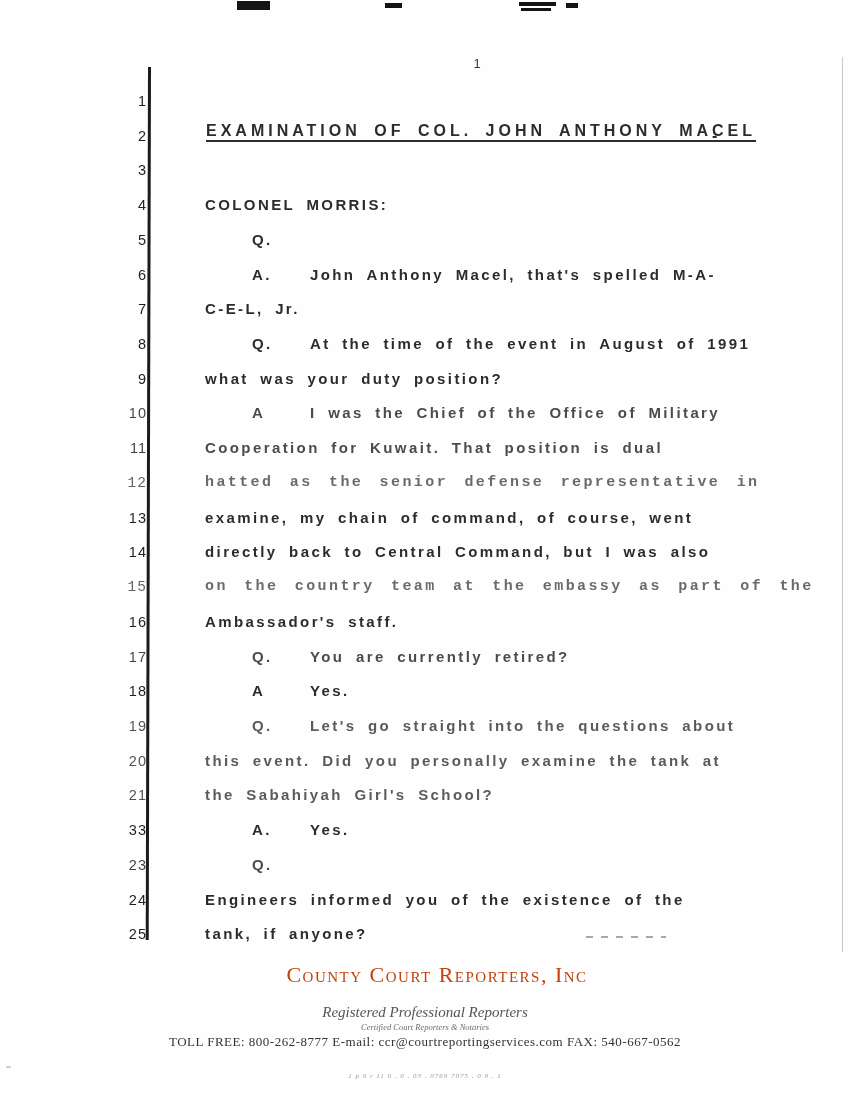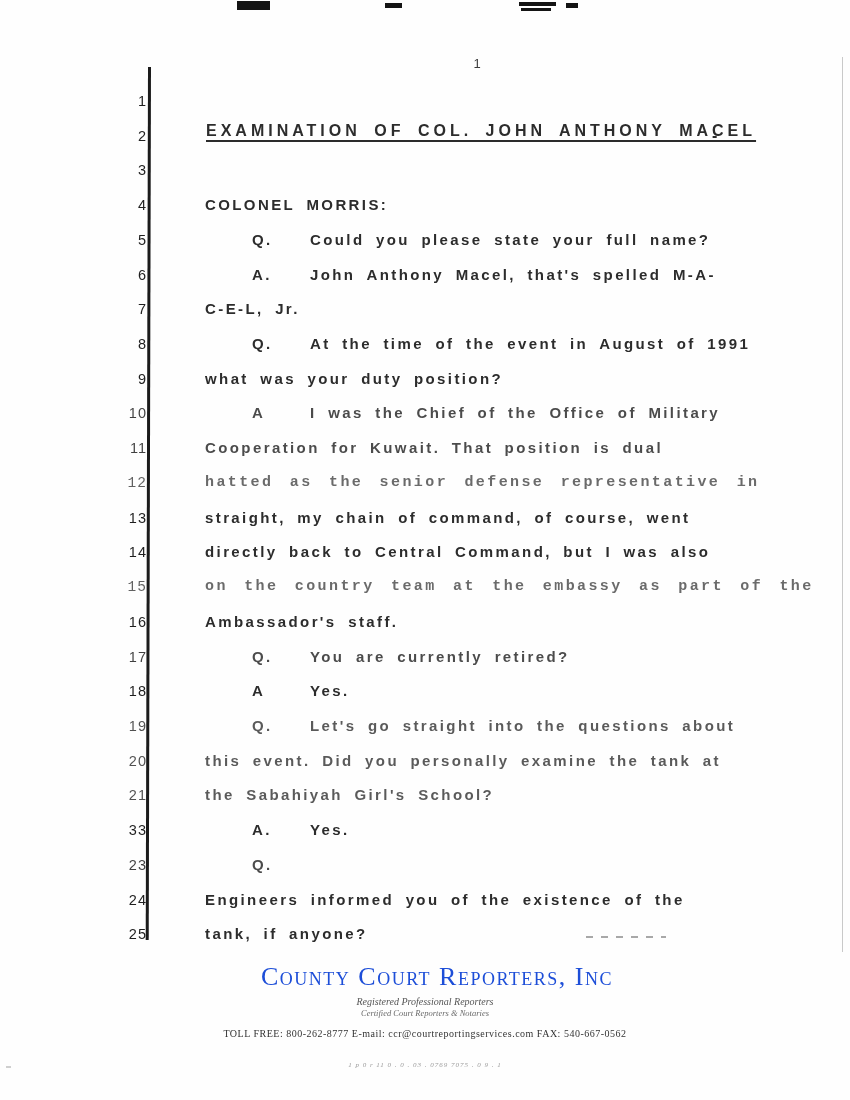--- a/index.html
+++ b/index.html
@@ -36,24 +36,24 @@
   .date .body{left:383px;font-size:15.5px;letter-spacing:2.5px;
     text-decoration:underline;text-decoration-thickness:1.5px;text-underline-offset:4px;}
   .rmark{position:absolute;left:712px;}
   
   .line:nth-child(10),.line:nth-child(11),.line:nth-child(17),.line:nth-child(23){opacity:.85;}
   .line:nth-child(12),.line:nth-child(15){opacity:.7;filter:blur(.35px);font-family:Liberation Mono, monospace;}
   .line:nth-child(19),.line:nth-child(20),.line:nth-child(21){opacity:.78;}
   
   .footer{position:absolute;top:962px;left:0;width:100%;text-align:center;
     font-family:"Liberation Serif",serif;filter:blur(.3px);}
-  .company{font-variant:small-caps;font-size:26px;letter-spacing:1.5px;color:#1d4ed8;margin-left:24px;}
-  .tag1{font-style:italic;font-size:10px;color:#555;margin-top:4px;}
+  .company{font-variant:small-caps;font-size:22px;letter-spacing:1.5px;color:#c2410c;margin-left:24px;}
+  .tag1{font-style:italic;font-size:15px;color:#555;margin-top:16px;}
   .tag2{font-style:italic;font-size:8.5px;color:#6a6a6a;margin-top:1px;}
-  .contact{font-size:10px;color:#333;margin-top:10px;letter-spacing:.5px;}
+  .contact{font-size:13px;color:#333;margin-top:2px;letter-spacing:.5px;}
   .micro{font-size:7px;color:#9a9a9a;margin-top:22px;letter-spacing:1px;filter:blur(.4px);font-style:italic;}
 </style>
 </head>
 <body>
 
 <div class="sheet">
 
   <div class="artifact a1"></div>
   <div class="artifact a2"></div>
   <div class="artifact a3"></div>
@@ -84,21 +84,20 @@
   </div>
       <div class="line heading">
     <span class="num">4</span>
 
     <span class="body">COLONEL MORRIS:</span>
 
   </div>
       <div class="line qa">
     <span class="num">5</span>
     <span class="prefix">Q.</span>
-    <span class="body">Could you please state your full name?</span>
 
   </div>
       <div class="line qa">
     <span class="num">6</span>
     <span class="prefix">A.</span>
     <span class="body">John Anthony Macel, that's spelled M-A-</span>
 
   </div>
       <div class="line cont">
     <span class="num">7</span>
@@ -132,21 +131,21 @@
   </div>
       <div class="line cont">
     <span class="num">12</span>
 
     <span class="body">hatted as the senior defense representative in</span>
 
   </div>
       <div class="line cont">
     <span class="num">13</span>
 
-    <span class="body">straight, my chain of command, of course, went</span>
+    <span class="body">examine, my chain of command, of course, went</span>
 
   </div>
       <div class="line cont">
     <span class="num">14</span>
 
     <span class="body">directly back to Central Command, but I was also</span>
 
   </div>
       <div class="line cont">
     <span class="num">15</span>

